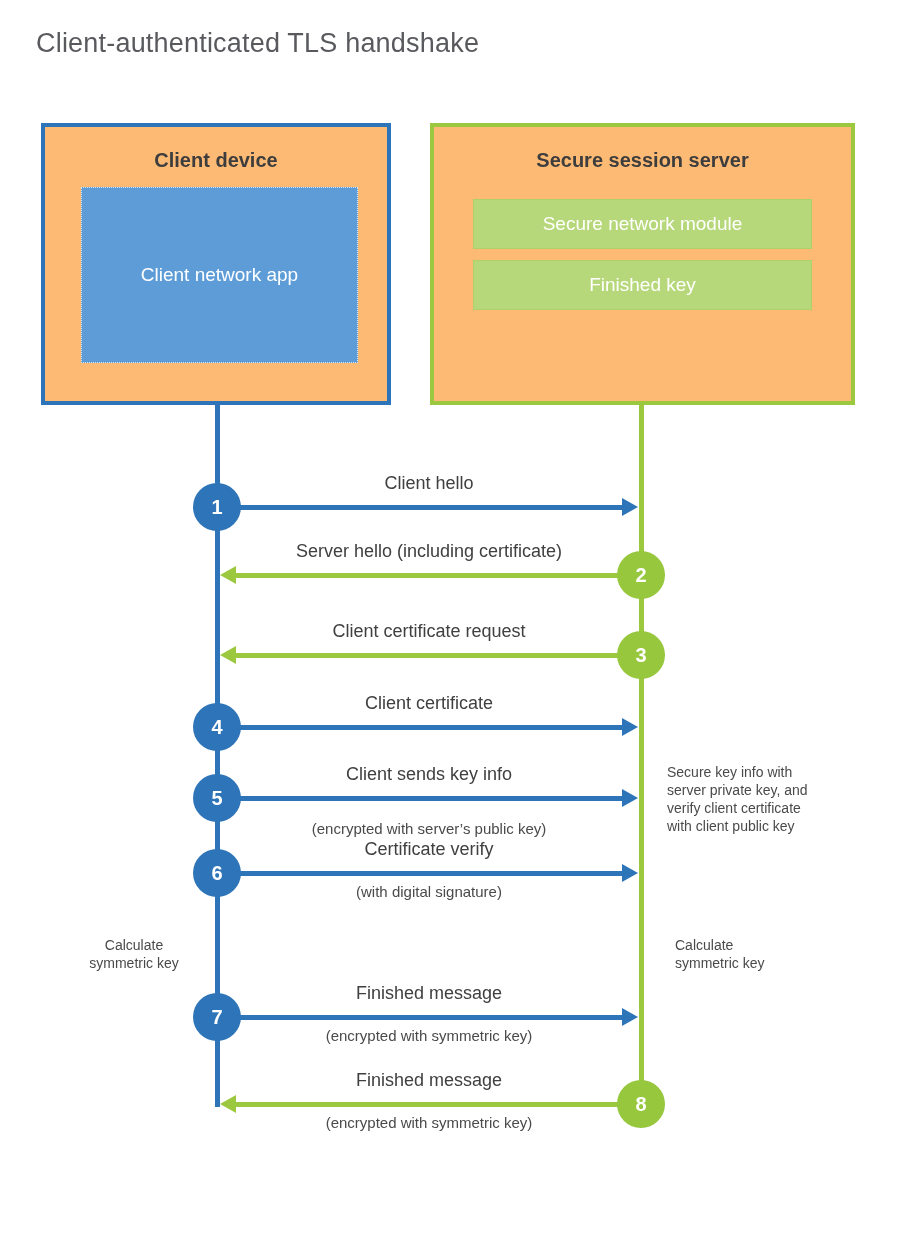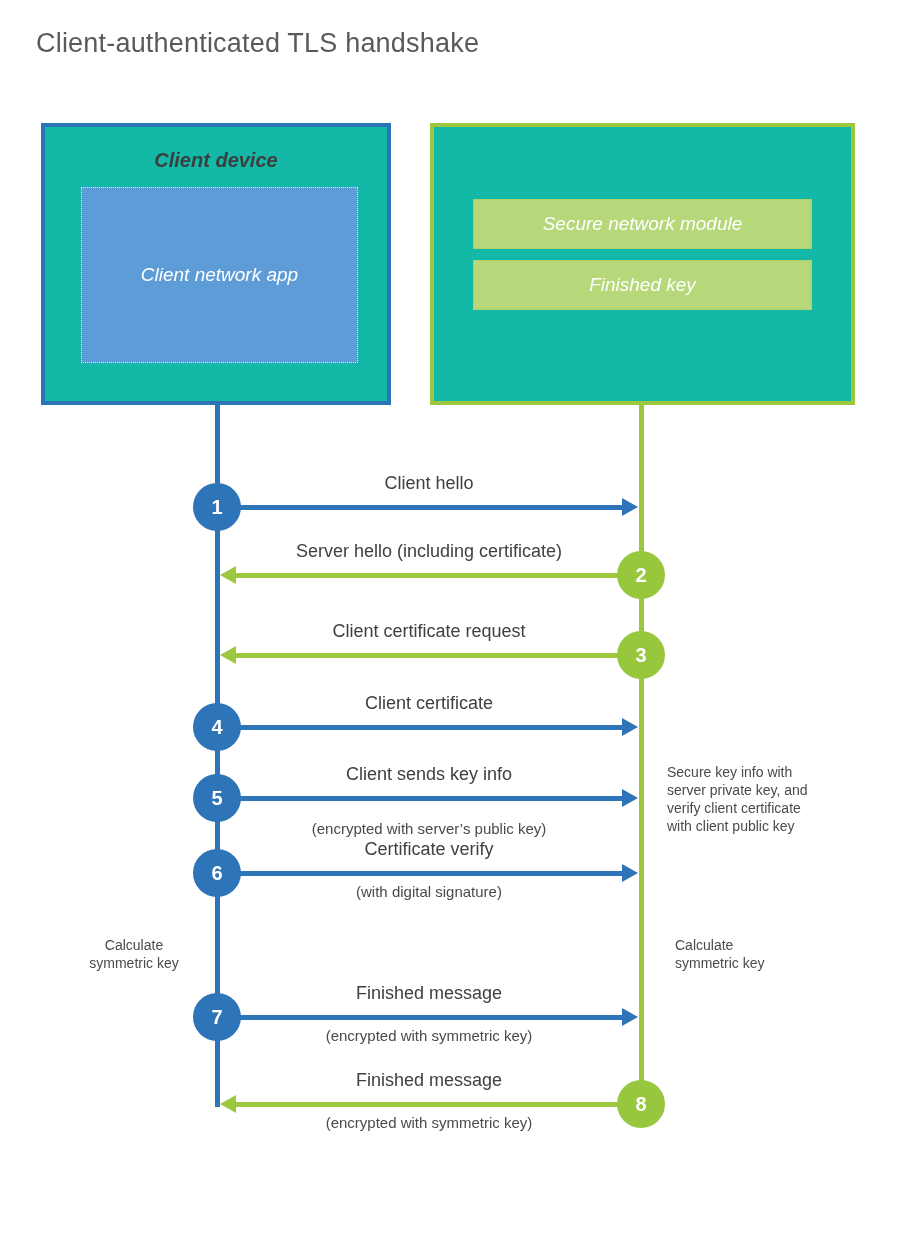--- a/index.html
+++ b/index.html
@@ -3,21 +3,21 @@
 <meta charset="utf-8">
 <style>
   html,body{margin:0;padding:0;background:#ffffff;}
   body{font-family:"Liberation Sans",sans-serif;}
   #canvas{position:relative;width:900px;height:1256px;background:#fff;overflow:hidden;padding-left:46px;}
 
   .page-title{position:absolute;left:36px;top:28px;font-size:27px;font-weight:400;
     color:#595a5e;letter-spacing:.2px;}
 
   
-  .actor-box{position:absolute;top:123px;height:282px;background:#14b8a6;box-sizing:border-box;font-style:italic;}
+  .actor-box{position:absolute;top:123px;height:282px;background:#fdba74;box-sizing:border-box;}
   .client-box{left:41px;width:350px;border:4px solid #2e74b8;}
   .server-box{left:430px;width:425px;border:4px solid #9bc83e;}
   .actor-title{margin-top:22px;text-align:center;font-size:20px;font-weight:700;color:#3d3d3d;}
 
   .client-app{position:absolute;left:36px;top:60px;width:277px;height:176px;
     background:#5d9cd6;border:1px dotted #d9e6f4;box-sizing:border-box;
     display:flex;align-items:center;justify-content:center;text-align:center;
     color:#fff;font-size:19px;line-height:28px;padding:0 40px;}
 
   .server-modules{position:absolute;left:39px;top:72px;width:339px;}
@@ -59,20 +59,21 @@
 <div id="canvas">
 
   <div class="page-title">Client-authenticated TLS handshake</div>
 
   <div class="actor-box client-box">
     <div class="actor-title">Client device</div>
     <div class="client-app">Client network app</div>
   </div>
 
   <div class="actor-box server-box">
+    <div class="actor-title">Secure session server</div>
     <div class="server-modules">
       <div class="server-bar">Secure network module</div>
       <div class="server-bar">Finished key</div>
     </div>
   </div>
 
   <div class="lifeline blue"></div>
   <div class="lifeline green"></div>
 
   <div id="sequence-layer">

